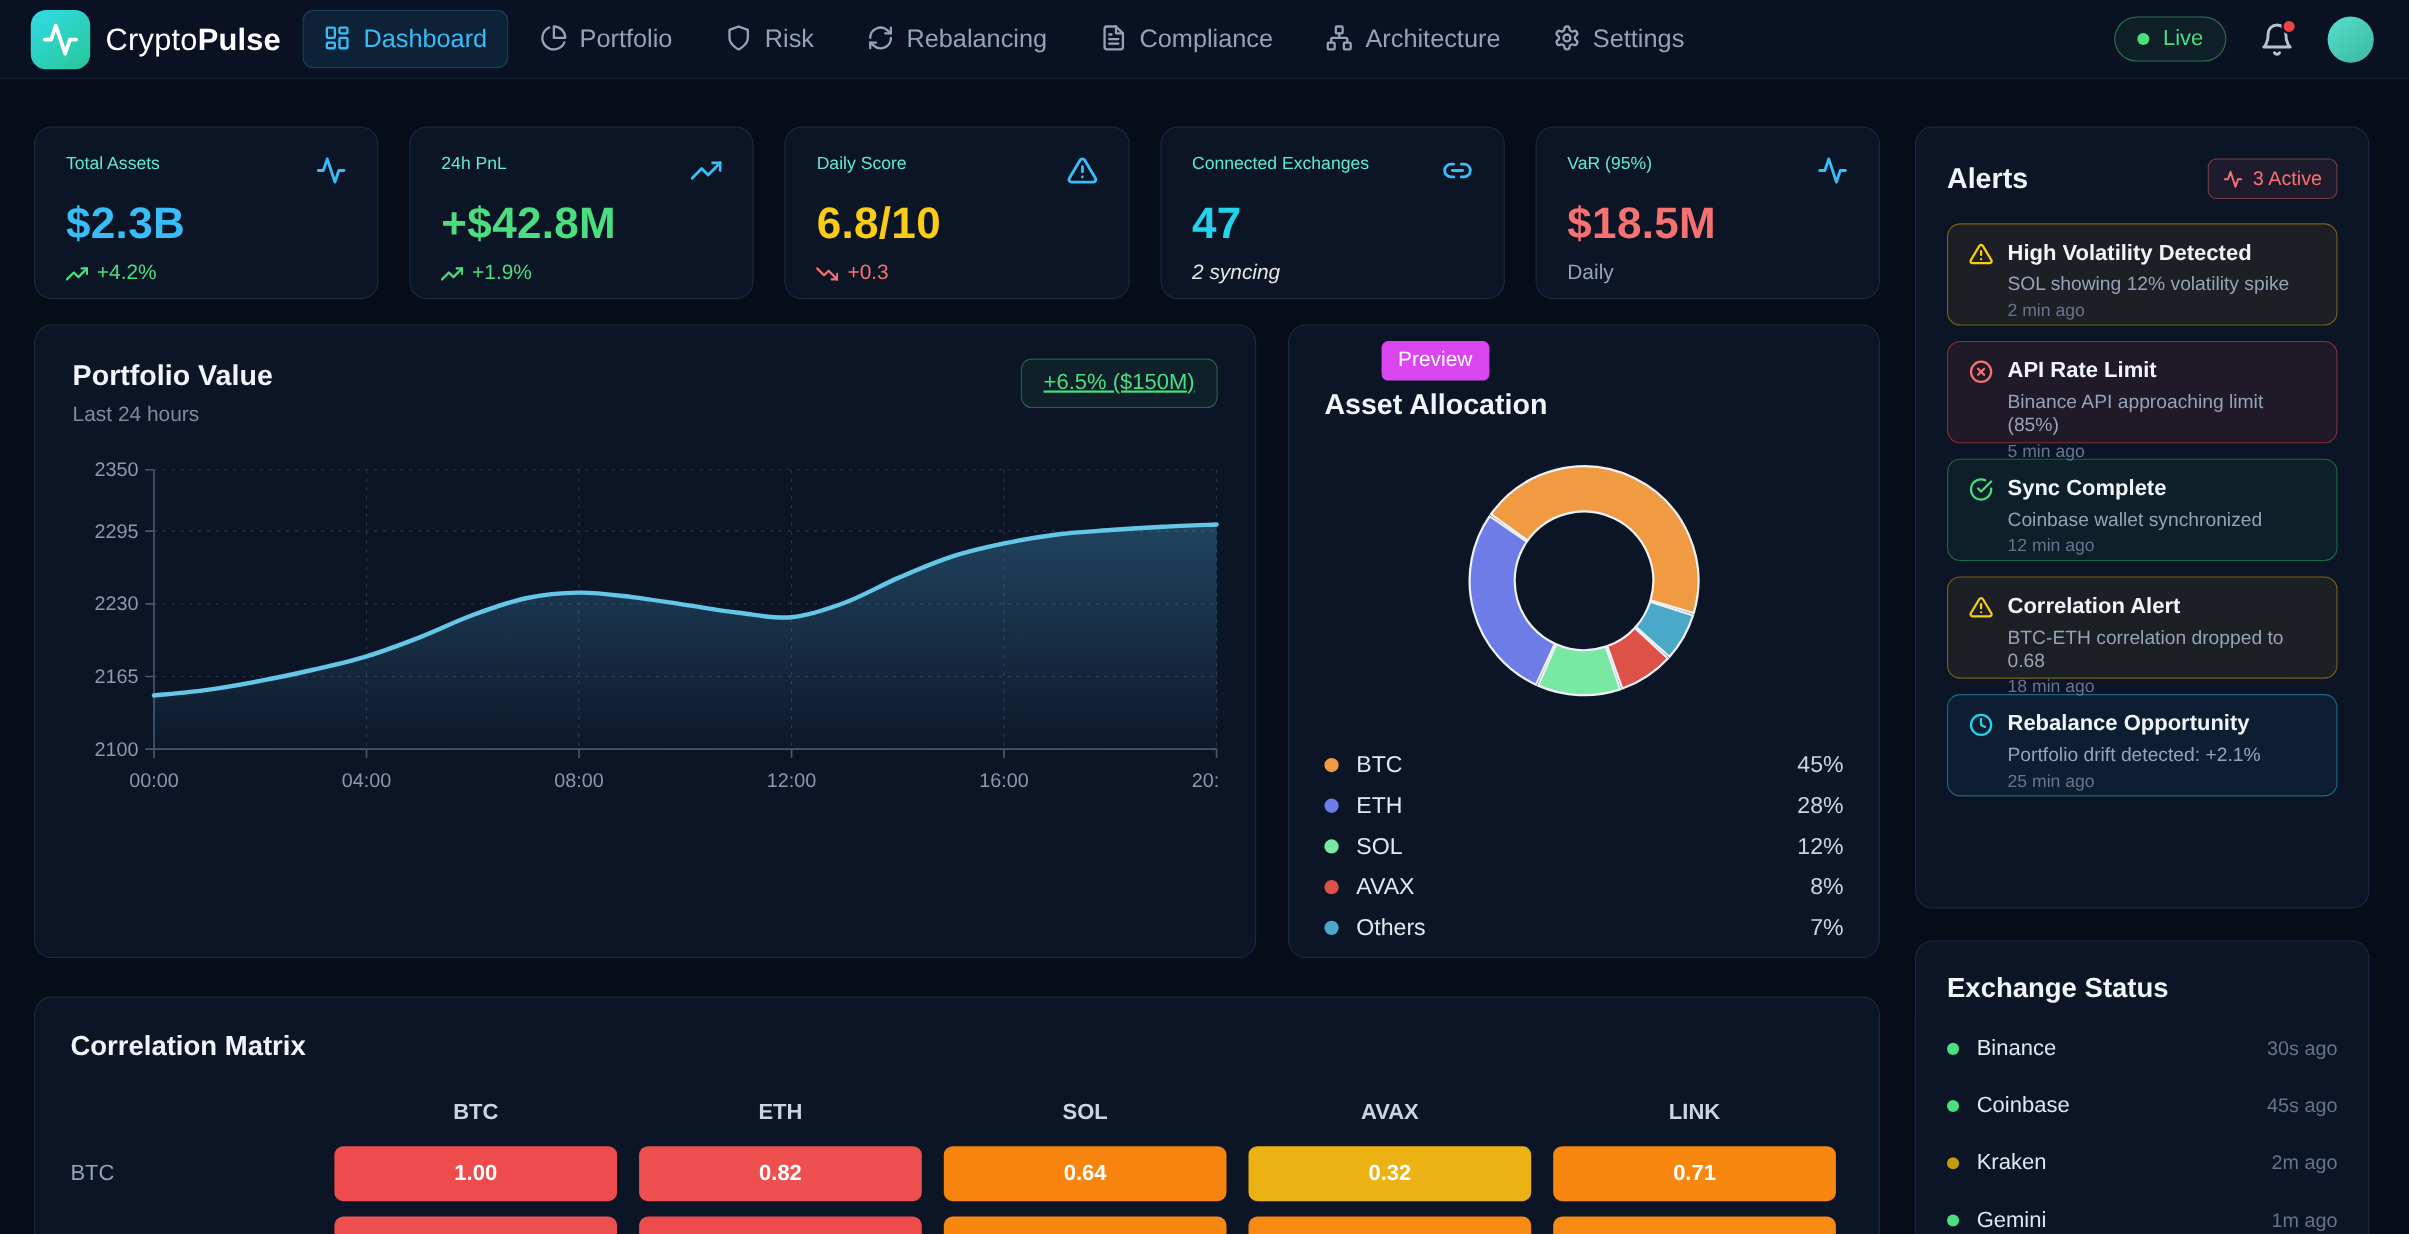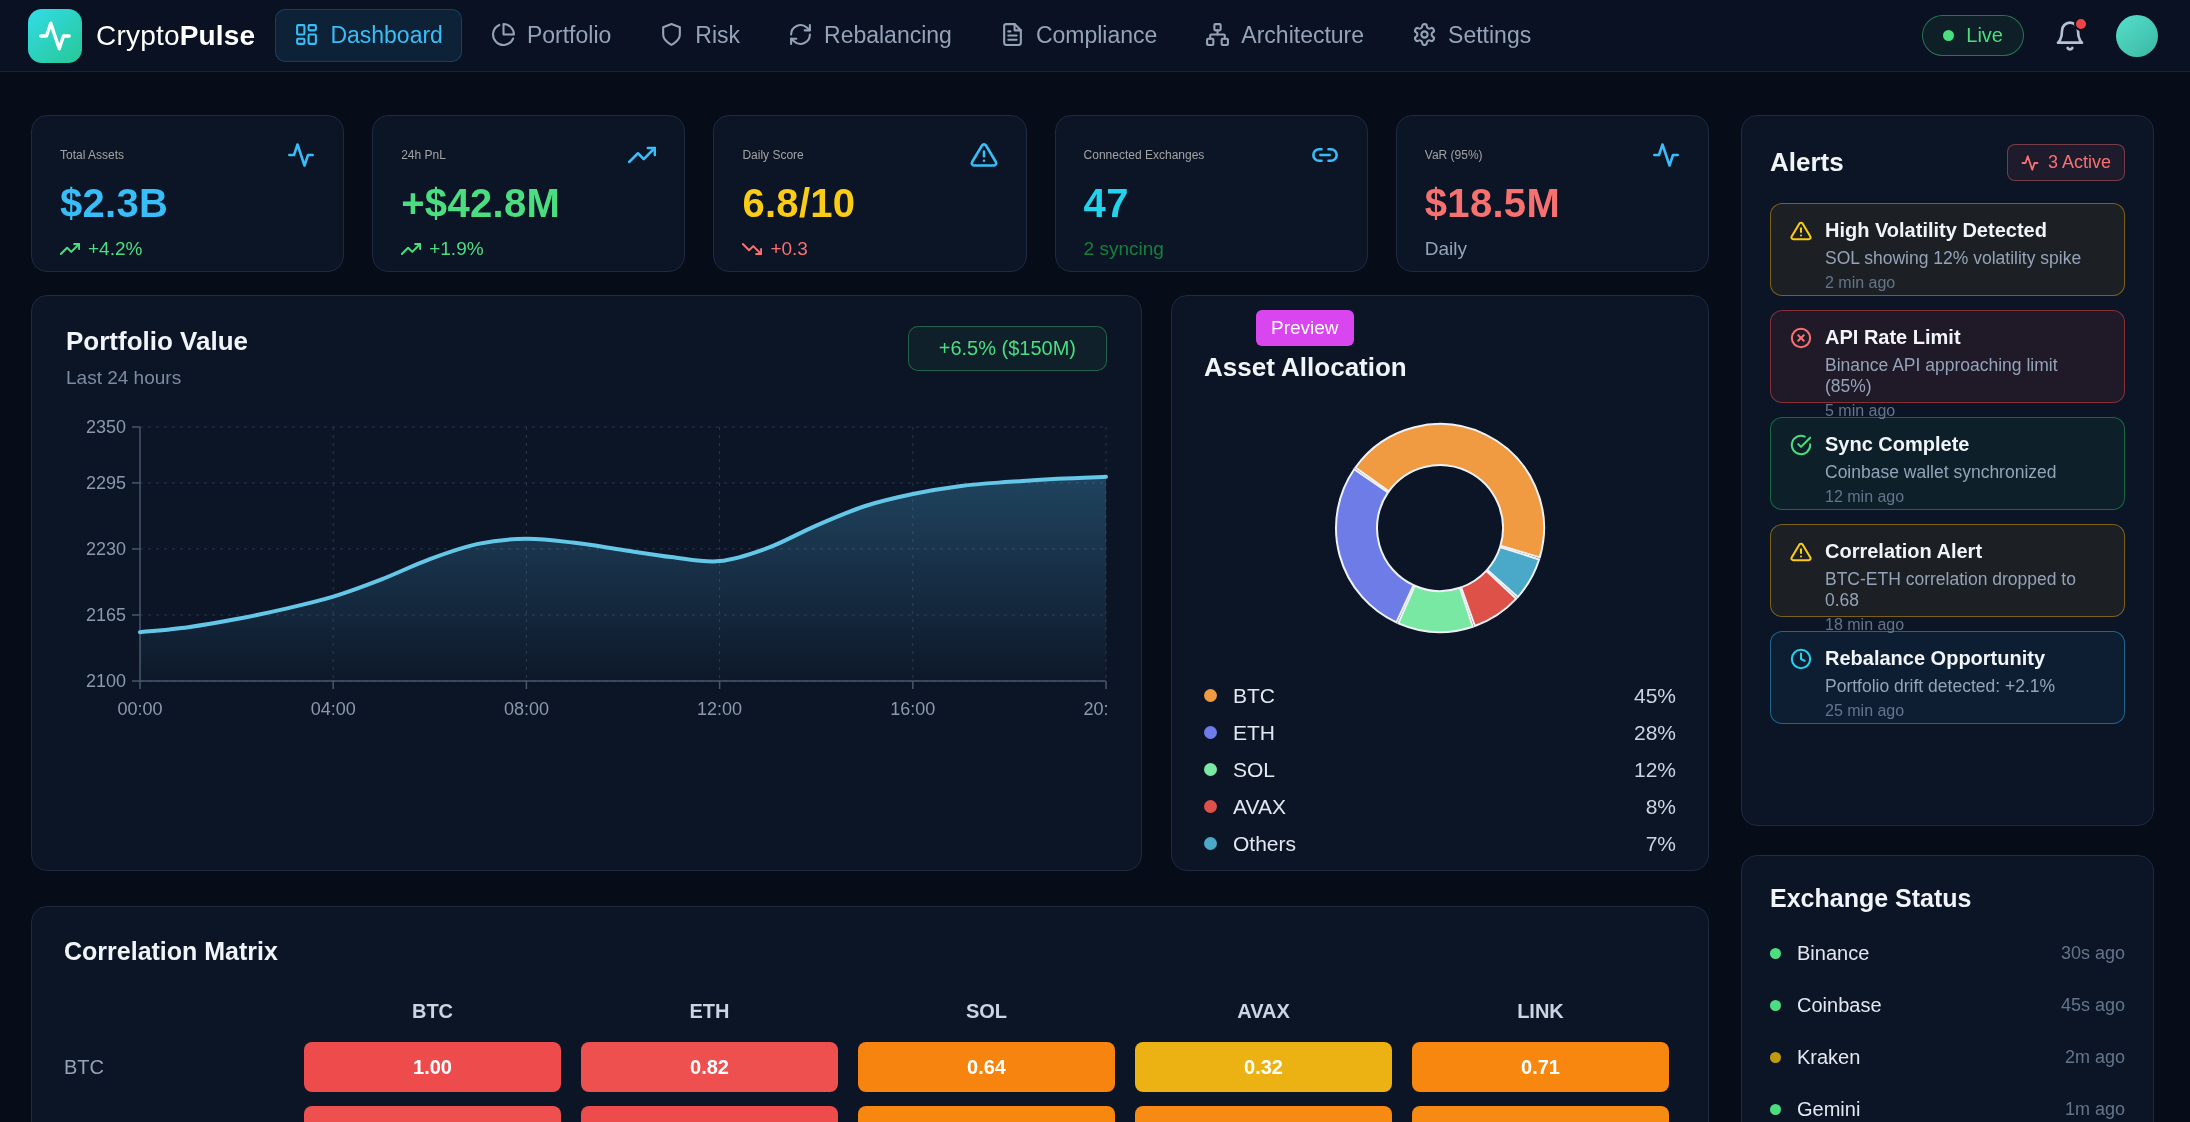--- a/index.html
+++ b/index.html
@@ -32,34 +32,34 @@
 
   
   .main { display:flex; gap:32px; padding:43px 32px 0 31px; }
   .col-left { width:1678px; flex-shrink:0; }
   .col-right { width:413px; flex-shrink:0; }
   .panel, .card { background:#0c1526; border:1px solid #1d2a40; border-radius:16px; }
 
   
   .stats { display:grid; grid-template-columns:repeat(5,1fr); gap:28px; margin-bottom:23px; }
   .stat-card { height:157px; padding:25px 28px; }
-  .stat-head { display:flex; justify-content:space-between; align-items:center; color:#a3a3a3; font-size:12px; }
+  .stat-head { display:flex; justify-content:space-between; align-items:flex-start; color:#5eead4; font-size:16px; }
   .stat-head svg { width:28px; height:28px; color:#38bdf8; }
   .stat-value { font-size:40px; font-weight:700; margin-top:12px; letter-spacing:.3px; }
   .stat-sub { margin-top:12px; font-size:19px; display:flex; align-items:center; gap:8px; }
   .stat-sub svg { width:20px; height:20px; }
 
   
   .row2 { display:flex; gap:29px; margin-bottom:35px; }
   .portfolio-card { width:1111px; height:576px; padding:30px 34px; }
   .pf-head { display:flex; justify-content:space-between; align-items:flex-start; }
   .pf-title { font-size:26px; font-weight:600; }
   .pf-sub { font-size:19px; color:#7d8ba1; margin-top:10px; }
-  .pf-badge { padding:10px 30px; border-radius:10px; font-size:20px; color:#4ade80;
-              border:1px solid rgba(74,222,128,.35); background:rgba(74,222,128,.06); }
+  .pf-badge { padding:10px 20px; border-radius:10px; font-size:20px; color:#4ade80;
+              border:1px solid rgba(74,222,128,.35); background:rgba(74,222,128,.06);text-decoration:underline; }
   .grid  { stroke:#33415a; stroke-dasharray:3,5; stroke-width:1; opacity:.75; }
   .axis  { stroke:#49566e; stroke-width:1.5; }
   .tick  { fill:#8b98ad; font-size:18px; font-family:"Liberation Sans",sans-serif; }
 
   .alloc-card { width:538px; height:576px; padding:30px 32px; position:relative; }
   .alloc-title { font-size:26px; font-weight:600; margin-top:26px; }
   .preview-tip { position:absolute; top:14px; left:84px; background:#d946ef; color:#fff;
                  font-size:19px; padding:7px 15px; border-radius:6px; }
   .donut-wrap { display:flex; justify-content:center; margin-top:30px; }
   .legend { margin-top:34px; }
@@ -253,21 +253,21 @@
       <div class="card stat-card">
         <div class="stat-head">
             <span>Connected Exchanges</span>
           <svg viewBox="0 0 24 24" fill="none" stroke="currentColor" stroke-width="2.2" stroke-linecap="round" stroke-linejoin="round">
               <path d="M9 17H7A5 5 0 0 1 7 7h2"></path>
               <path d="M15 7h2a5 5 0 1 1 0 10h-2"></path>
               <path d="M8 12h8"></path>
             </svg>
           </div>
         <div class="stat-value" style="color: rgb(34, 211, 238);">47</div>
-        <div class="stat-sub" style="color: #15803d;">
+        <div class="stat-sub" style="color: #e5e5e5; font-style: italic;">
             <span>2 syncing</span>
           </div>
       </div>
       <div class="card stat-card">
         <div class="stat-head">
             <span>VaR (95%)</span>
           <svg viewBox="0 0 24 24" fill="none" stroke="currentColor" stroke-width="2.2" stroke-linecap="round" stroke-linejoin="round">
               <path d="M22 12h-4l-3 9L9 3l-3 9H2"></path>
             </svg>
           </div>

